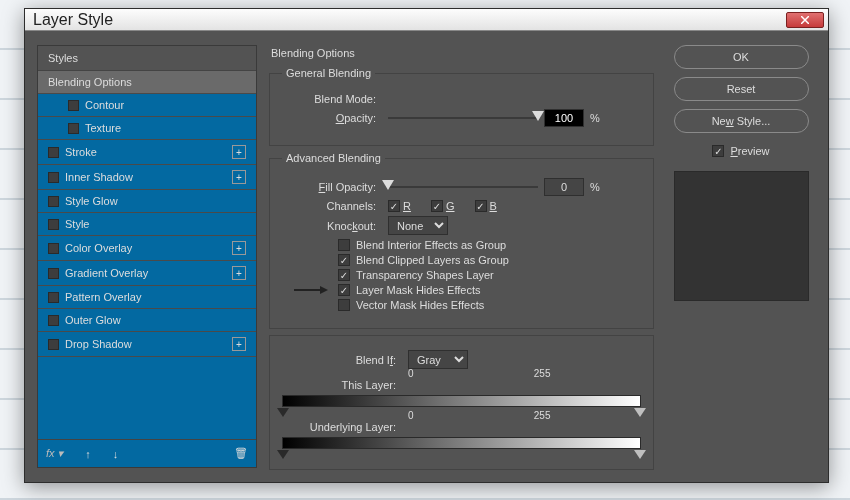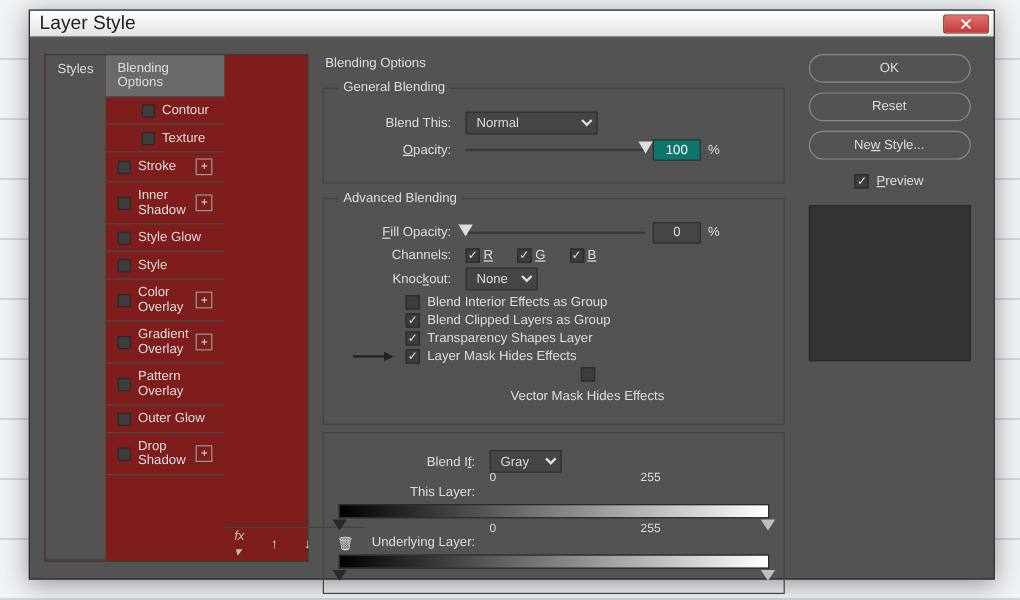--- a/index.html
+++ b/index.html
@@ -5,21 +5,21 @@
 *{box-sizing:border-box;margin:0;padding:0;font-family:Tahoma,Arial,sans-serif;font-size:11px;color:#ddd}
 body{background:#e8ecef;width:850px;height:500px;overflow:hidden;position:relative}
 .bg-lines{position:absolute;inset:0;background:repeating-linear-gradient(180deg,#f0f3f6 0 48px,#cdd6dd 48px 50px)}
 .dialog{position:absolute;left:24px;top:8px;width:805px;height:475px;background:#535353;border:1px solid #2d2d2d;box-shadow:0 4px 20px rgba(0,0,0,.4)}
 .titlebar{height:22px;background:linear-gradient(#fdfdfd,#e3e3e3);border-bottom:1px solid #888;display:flex;align-items:center;padding:0 4px 0 8px}
 .titlebar span{color:#222;font-size:16px}
 .tb-spacer{flex:1}
 .close-btn{width:38px;height:16px;background:linear-gradient(#e07070,#c63a3a);border:1px solid #7a2020;border-radius:2px;display:flex;align-items:center;justify-content:center;cursor:pointer}
 .close-btn svg{width:8px;height:8px}
 .body{display:flex;padding:14px 12px;gap:12px;height:calc(100% - 22px)}
-.styles-panel{width:220px;display:flex;flex-direction:row;border:1px solid #3a3a3a;background:#7f1d1d}
+.styles-panel{width:220px;display:flex;flex-direction:column;border:1px solid #3a3a3a;background:#0369a1}
 .styles-header{padding:6px 10px;background:#535353;border-bottom:1px solid #444}
 .style-item{display:flex;align-items:center;padding:5px 10px;border-bottom:1px solid #4a4a4a;cursor:pointer;gap:6px}
 .style-item.selected{background:#6a6a6a}
 .style-item.sub{padding-left:30px}
 .cb{width:11px;height:11px;border:1px solid #2a2a2a;background:#3d3d3d;flex-shrink:0}
 .plus-box{width:14px;height:14px;border:1px solid #999;display:flex;align-items:center;justify-content:center;margin-left:auto;font-size:10px;color:#ddd}
 .style-flex{flex:1}
 .styles-footer{margin-top:auto;height:28px;border-top:1px solid #444;display:flex;align-items:center;padding:0 8px;gap:22px}
 .styles-footer .ic{color:#bbb;font-style:italic}
 .styles-footer .trash{margin-left:auto}
@@ -28,21 +28,21 @@
 fieldset{border:1px solid #434343;padding:10px 12px 14px;margin:0}
 legend{padding:0 4px}
 .row{display:flex;align-items:center;margin:4px 0;gap:6px}
 .lbl{width:100px;text-align:right;padding-right:6px}
 .lbl2{width:120px;text-align:right;padding-right:6px}
 select{background:#454545;border:1px solid #2f2f2f;color:#ddd;height:19px;padding:1px 4px}
 .slider{position:relative;height:14px;flex:0 0 150px}
 .track{position:absolute;left:0;right:0;top:6px;height:2px;background:#3a3a3a}
 .thumb{position:absolute;top:0;width:0;height:0;border-left:6px solid transparent;border-right:6px solid transparent;border-top:10px solid #ddd}
 .num-field{width:40px;height:18px;background:#454545;border:1px solid #2f2f2f;color:#ddd;text-align:center;line-height:16px}
-.num-field.sel{background:#0f766e;color:#fff}
+.num-field.sel{background:#000000;color:#fff}
 .chanbox{display:flex;align-items:center;gap:3px}
 .chkbox{width:12px;height:12px;border:1px solid #2a2a2a;background:#3d3d3d;display:inline-flex;align-items:center;justify-content:center;flex-shrink:0}
 .chkbox.on::after{content:"✓";font-size:10px;color:#ddd}
 .opt-list{margin-left:56px}
 .opt-row{display:flex;align-items:center;gap:6px;margin:3px 0}
 .arrow-ind{position:absolute;left:-44px;top:1px}
 .blend-bar{position:relative;height:12px;margin:2px 0 14px;background:linear-gradient(90deg,#000,#fff);border:1px solid #2a2a2a}
 .bhandle{position:absolute;top:12px;width:0;height:0;border-left:6px solid transparent;border-right:6px solid transparent;border-top:9px solid #bfbfbf}
 .bhandle.dark{border-top-color:#2a2a2a}
 .bval{position:absolute;top:-17px;font-size:10px}
@@ -131,22 +131,21 @@
         <span class="trash">🗑</span>
       </div>
     </div>
 
     <div class="center">
       <div class="sec-title">Blending Options</div>
 
       <fieldset>
         <legend>General Blending</legend>
         <div class="row">
-          <div class="lbl"><span>Blend This:</span></div>
-          <select style="width:110px"><option>Normal</option></select>
+          <div class="lbl"><span>Blend Mode:</span></div>
         </div>
         <div class="row">
           <div class="lbl"><span class="u">O</span>pacity:</div>
           <div class="slider">
               <div class="track"></div>
               <div class="thumb" style="right:-6px"></div>
             </div>
           <div class="num-field sel">100</div>
           <span>%</span>
         </div>
@@ -198,21 +197,21 @@
               <span>Transparency Shapes Layer</span>
             </div>
             <div class="opt-row" style="position: relative;">
               <span class="arrow-ind"><svg width="34" height="10">
                   <line x1="0" y1="5" x2="26" y2="5" stroke="#222" stroke-width="2"></line>
                   <polygon points="26,1 34,5 26,9" fill="#222"></polygon>
                 </svg></span>
               <span class="chkbox on"></span>
               <span>Layer Mask Hides Effects</span>
             </div>
-            <div class="opt-row" style="position: relative; flex-direction: column;">
+            <div class="opt-row" style="position: relative;">
               <span class="chkbox"></span>
               <span>Vector Mask Hides Effects</span>
             </div>
           </div>
       </fieldset>
 
       <fieldset style="padding-bottom:6px">
         <div class="row">
           <div class="lbl2">Blend I<span class="u">f</span>:</div>
           <select style="width:60px"><option>Gray</option></select>

